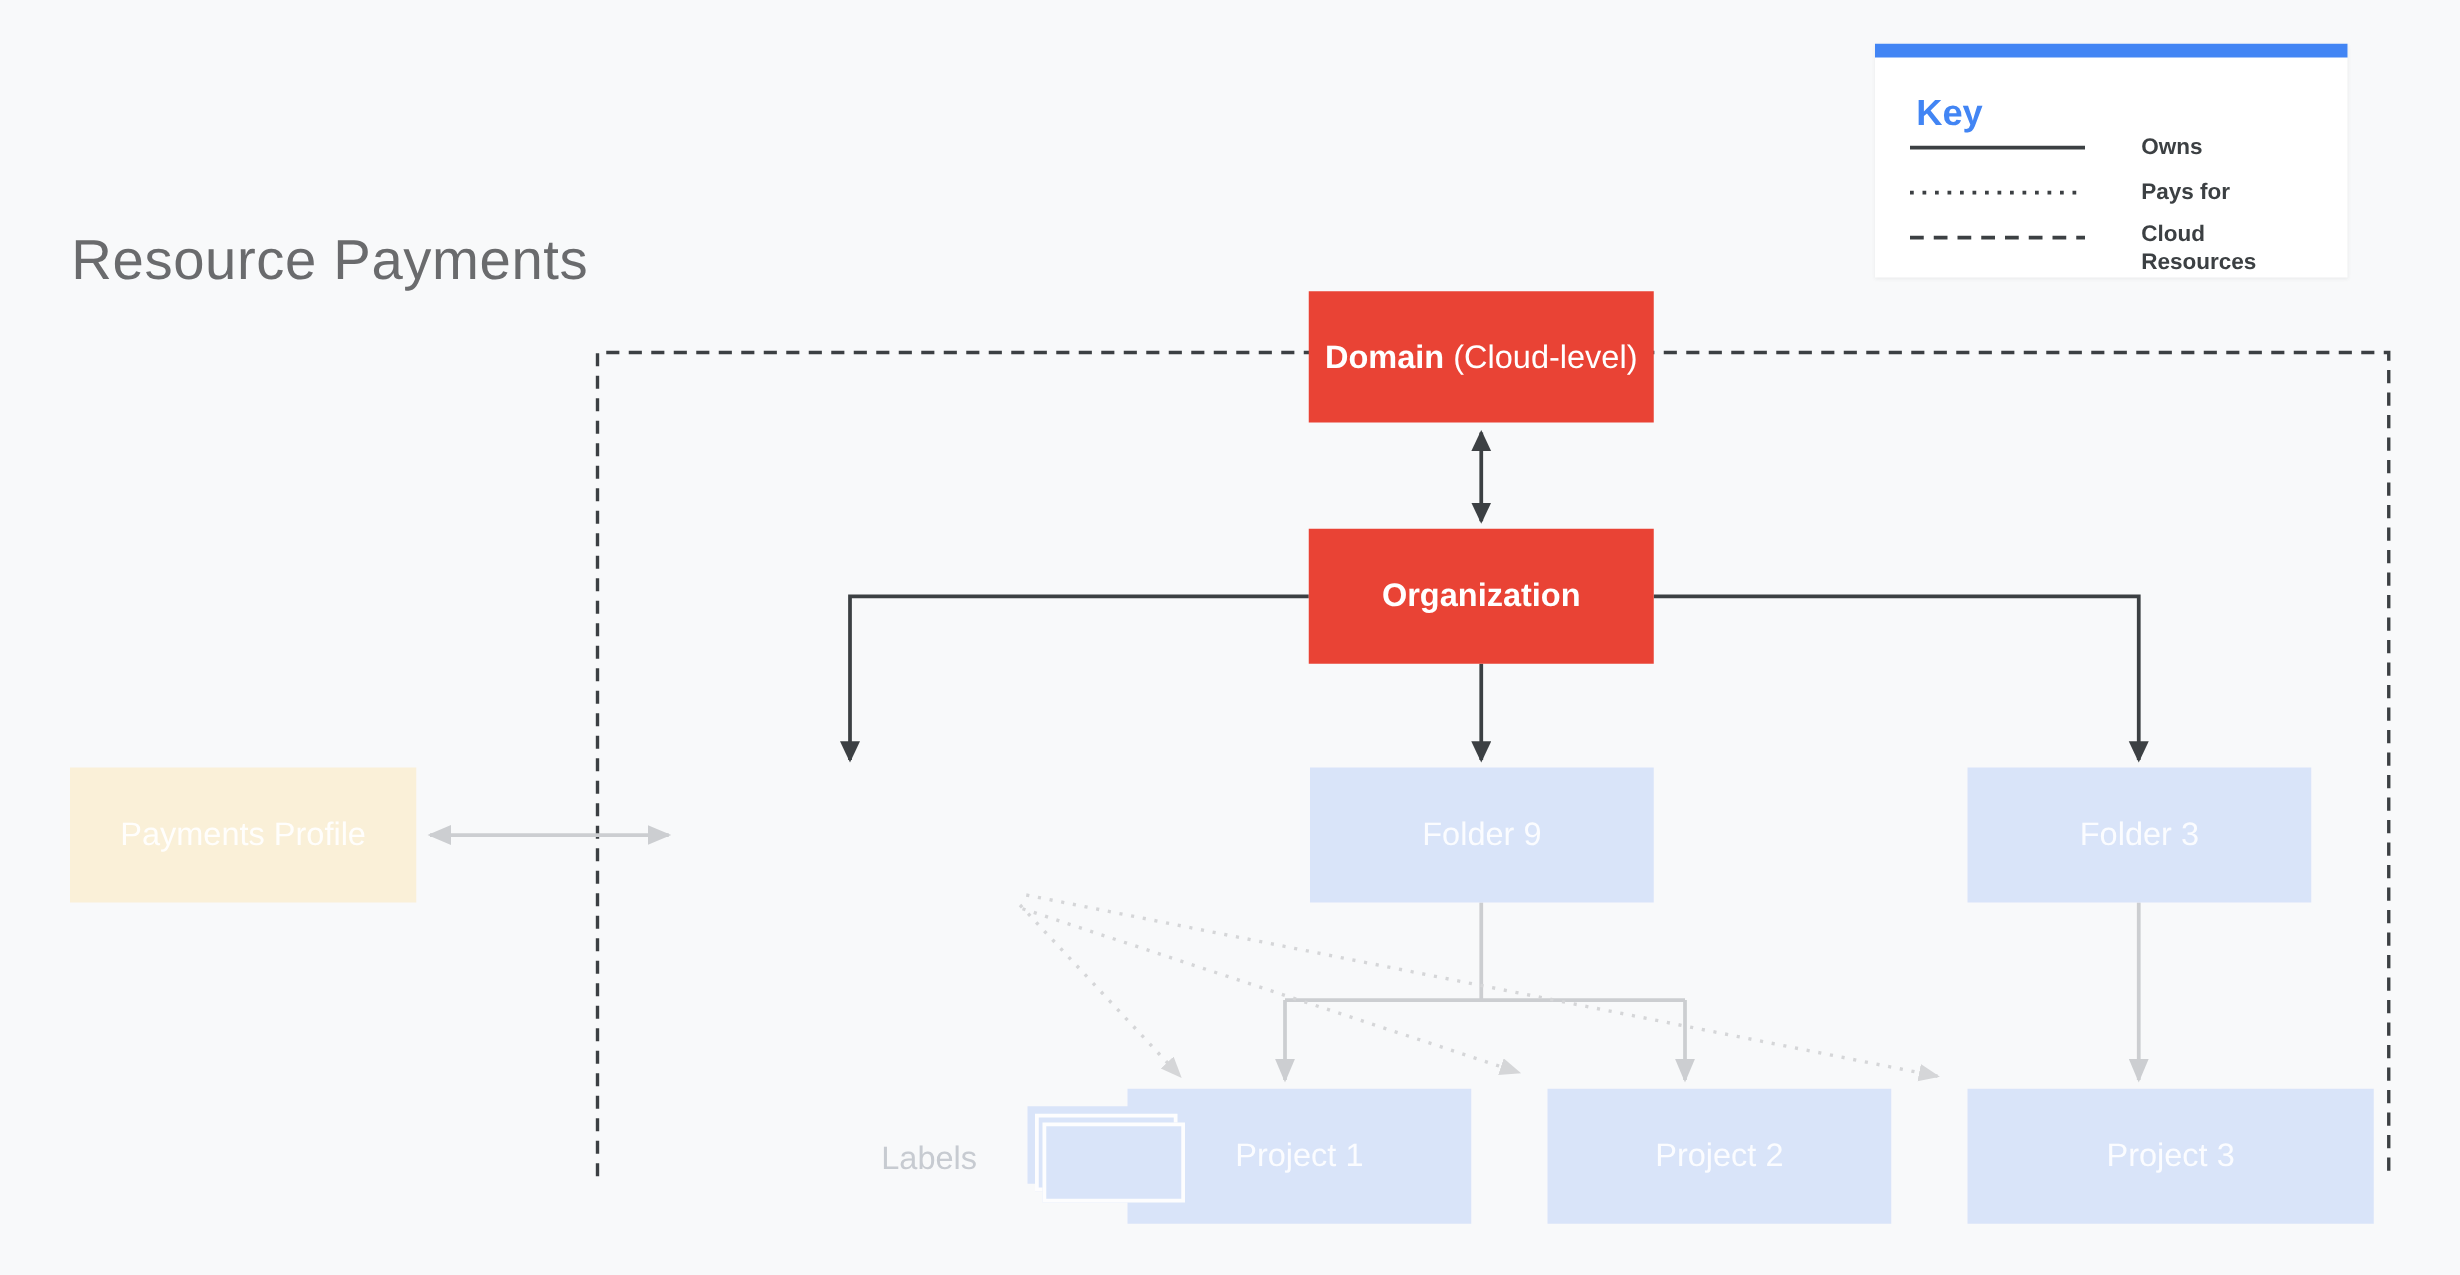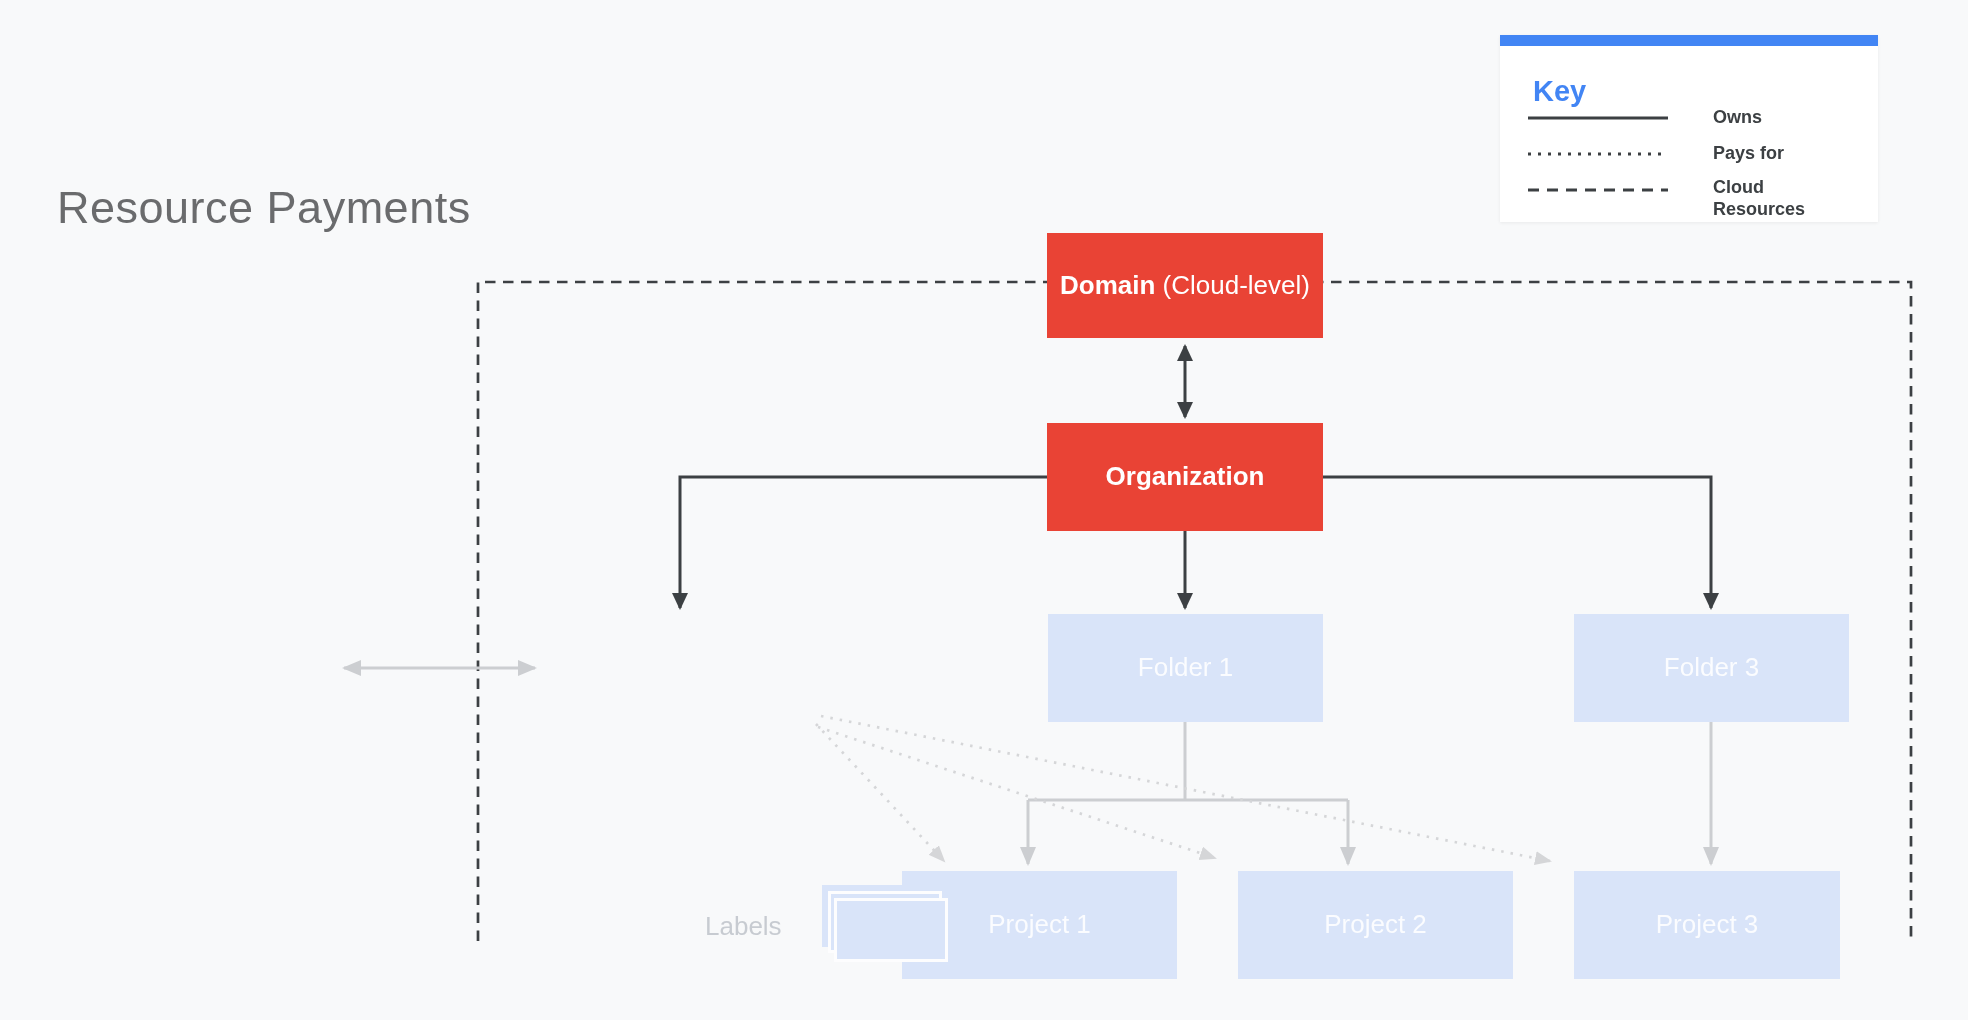--- a/index.html
+++ b/index.html
@@ -24,21 +24,21 @@
   .node.green{background:#DDEBDD;color:rgba(255,255,255,0.9);}
   .node.cream{background:#FAF0D8;color:rgba(255,255,255,0.92);}
   .n-domain{left:1047px;top:233px;width:276px;height:105px;}
   .n-org{left:1047px;top:423px;width:276px;height:108px;font-weight:bold;}
   .n-payments{left:56px;top:614px;width:277px;height:108px;}
   .n-billing{left:542px;top:614px;width:275px;height:108px;}
   .n-folder1{left:1048px;top:614px;width:275px;height:108px;}
   .n-folder2{left:1574px;top:614px;width:275px;height:108px;}
   .n-project1{left:902px;top:871px;width:275px;height:108px;}
   .n-project2{left:1238px;top:871px;width:275px;height:108px;}
-  .n-project3{left:1574px;top:871px;width:266px;height:108px;}
+  .n-project3{left:1574px;top:871px;width:325px;height:108px;}
   
   .labels-text{
     position:absolute;left:705px;top:911px;z-index:4;
     font-size:26px;color:#C7CBD1;
   }
   .labels-icon{position:absolute;left:822px;top:885px;width:134px;height:84px;z-index:4;}
   .labels-icon .card{position:absolute;background:#D9E4F9;box-sizing:border-box;}
   .labels-icon .c1{left:0;top:0;width:112px;height:62px;}
   .labels-icon .c2{left:6px;top:6px;width:114px;height:62px;border:3px solid #FDFDFE;}
   .labels-icon .c3{left:12px;top:13px;width:114px;height:64px;border:3px solid #FDFDFE;}
@@ -104,23 +104,24 @@
       <line x1="821" y1="716" x2="1550" y2="861" marker-end="url(#af)"></line>
     </g>
   </svg>
 
   <div class="page-title">Resource Payments</div>
 
   <div class="node red n-domain"><span class="b">Domain</span><span> (Cloud-level)</span></div>
 
   <div class="node red n-org"><span>Organization</span></div>
 
+  <div class="node cream n-payments"><span>Payments Profile</span></div>
 
 
-  <div class="node blue n-folder1"><span>Folder 1</span></div>
+  <div class="node blue n-folder1"><span>Folder 9</span></div>
 
   <div class="node blue n-folder2"><span>Folder 3</span></div>
 
   <div class="node blue n-project1"><span>Project 1</span></div>
 
   <div class="node blue n-project2"><span>Project 2</span></div>
 
   <div class="node blue n-project3"><span>Project 3</span></div>
 
   <div class="labels-text">Labels</div>

